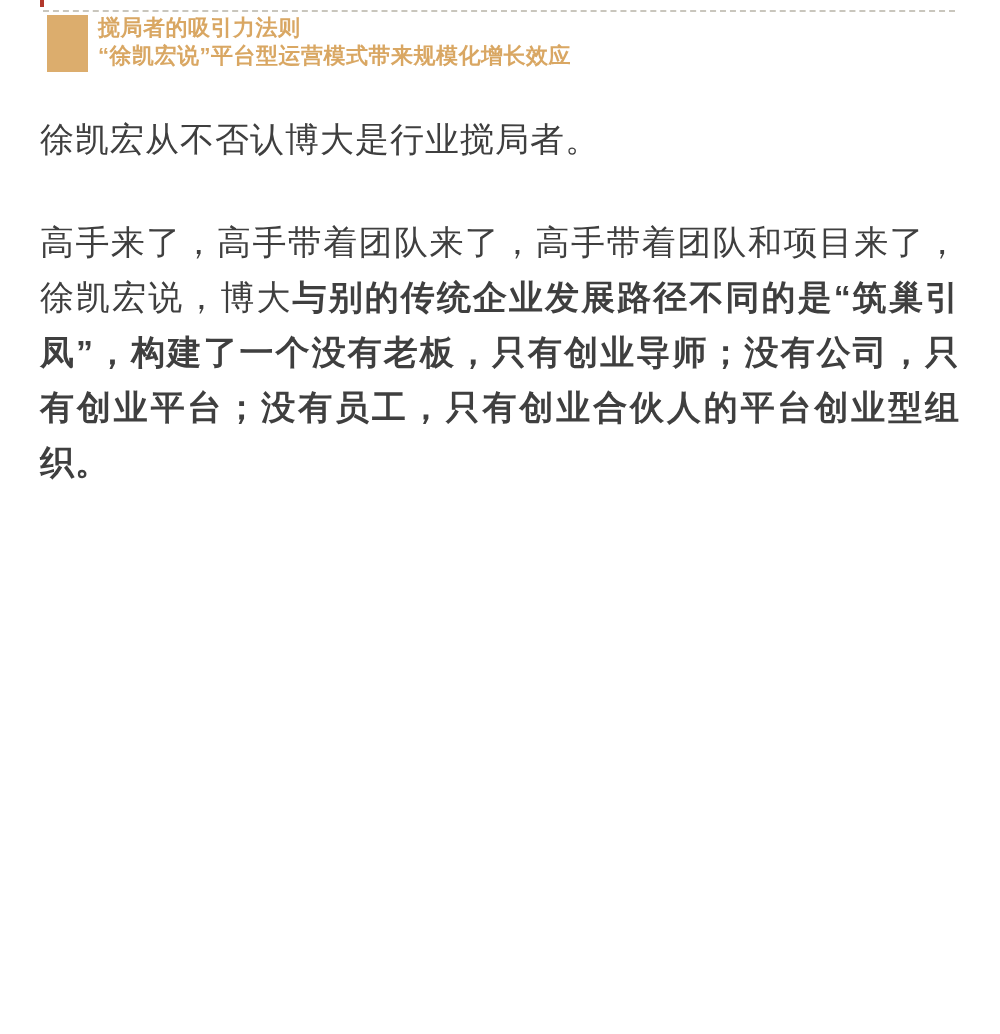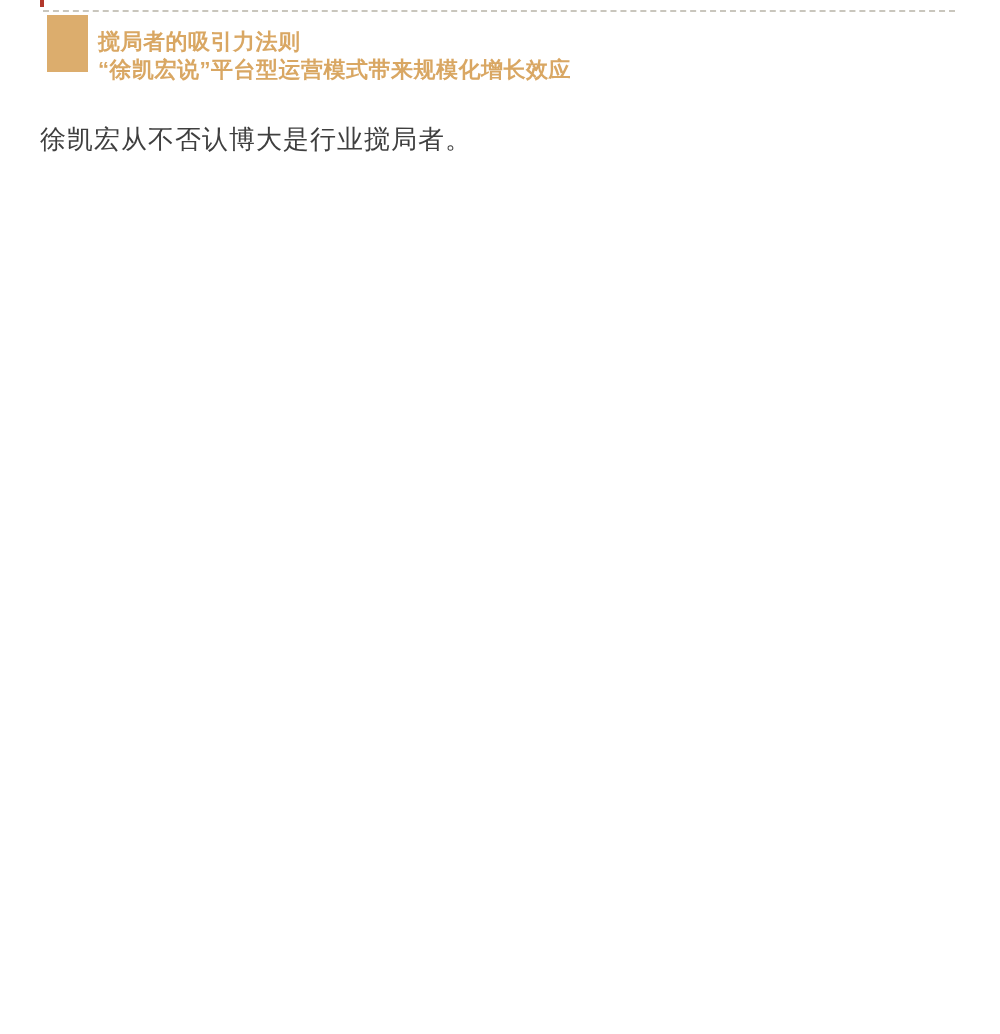--- a/index.html
+++ b/index.html
@@ -37,30 +37,30 @@
   .gold-block {
     position: absolute;
     left: 47px;
     top: 15px;
     width: 41px;
     height: 57px;
   }
   .header-text {
     position: absolute;
     left: 98px;
-    top: 28px;
+    top: 14px;
     font-weight: bold;
     font-size: 22px;
     line-height: 28px;
     letter-spacing: 0.5px;
     white-space: nowrap;
   }
   .article {
     margin: 0 40px;
-    font-size: 26px;
+    font-size: 34px;
     line-height: 55px;
     letter-spacing: 1px;
     text-align: justify;
   }
   .article p {
     margin: 48px 0 0 0;
   }
   .article p.first {
     margin-top: 40px;
   }
@@ -76,13 +76,14 @@
   <div class="dashed-line"></div>
   <div class="gold-block" style="background: rgb(220, 173, 109);"></div>
   <div class="header-text" style="color: rgb(217, 167, 99);">
     <div>搅局者的吸引力法则</div>
     <div>“徐凯宏说”平台型运营模式带来规模化增长效应</div>
   </div>
 </div>
 
 <div class="article" id="article" style="color: rgb(63, 63, 63);">
     <p class="first"><span class="seg-regular">徐凯宏从不否认博大是行业搅局者。</span></p>
+    <p><span class="seg-regular">高手来了，高手带着团队来了，高手带着团队和项目来了，徐凯宏说，博大</span><span class="seg-bold">与别的传统企业发展路径不同的是“筑巢引凤”，构建了一个没有老板，只有创业导师；没有公司，只有创业平台；没有员工，只有创业合伙人的平台创业型组织。</span></p>
   </div>
 
 </body></html>

